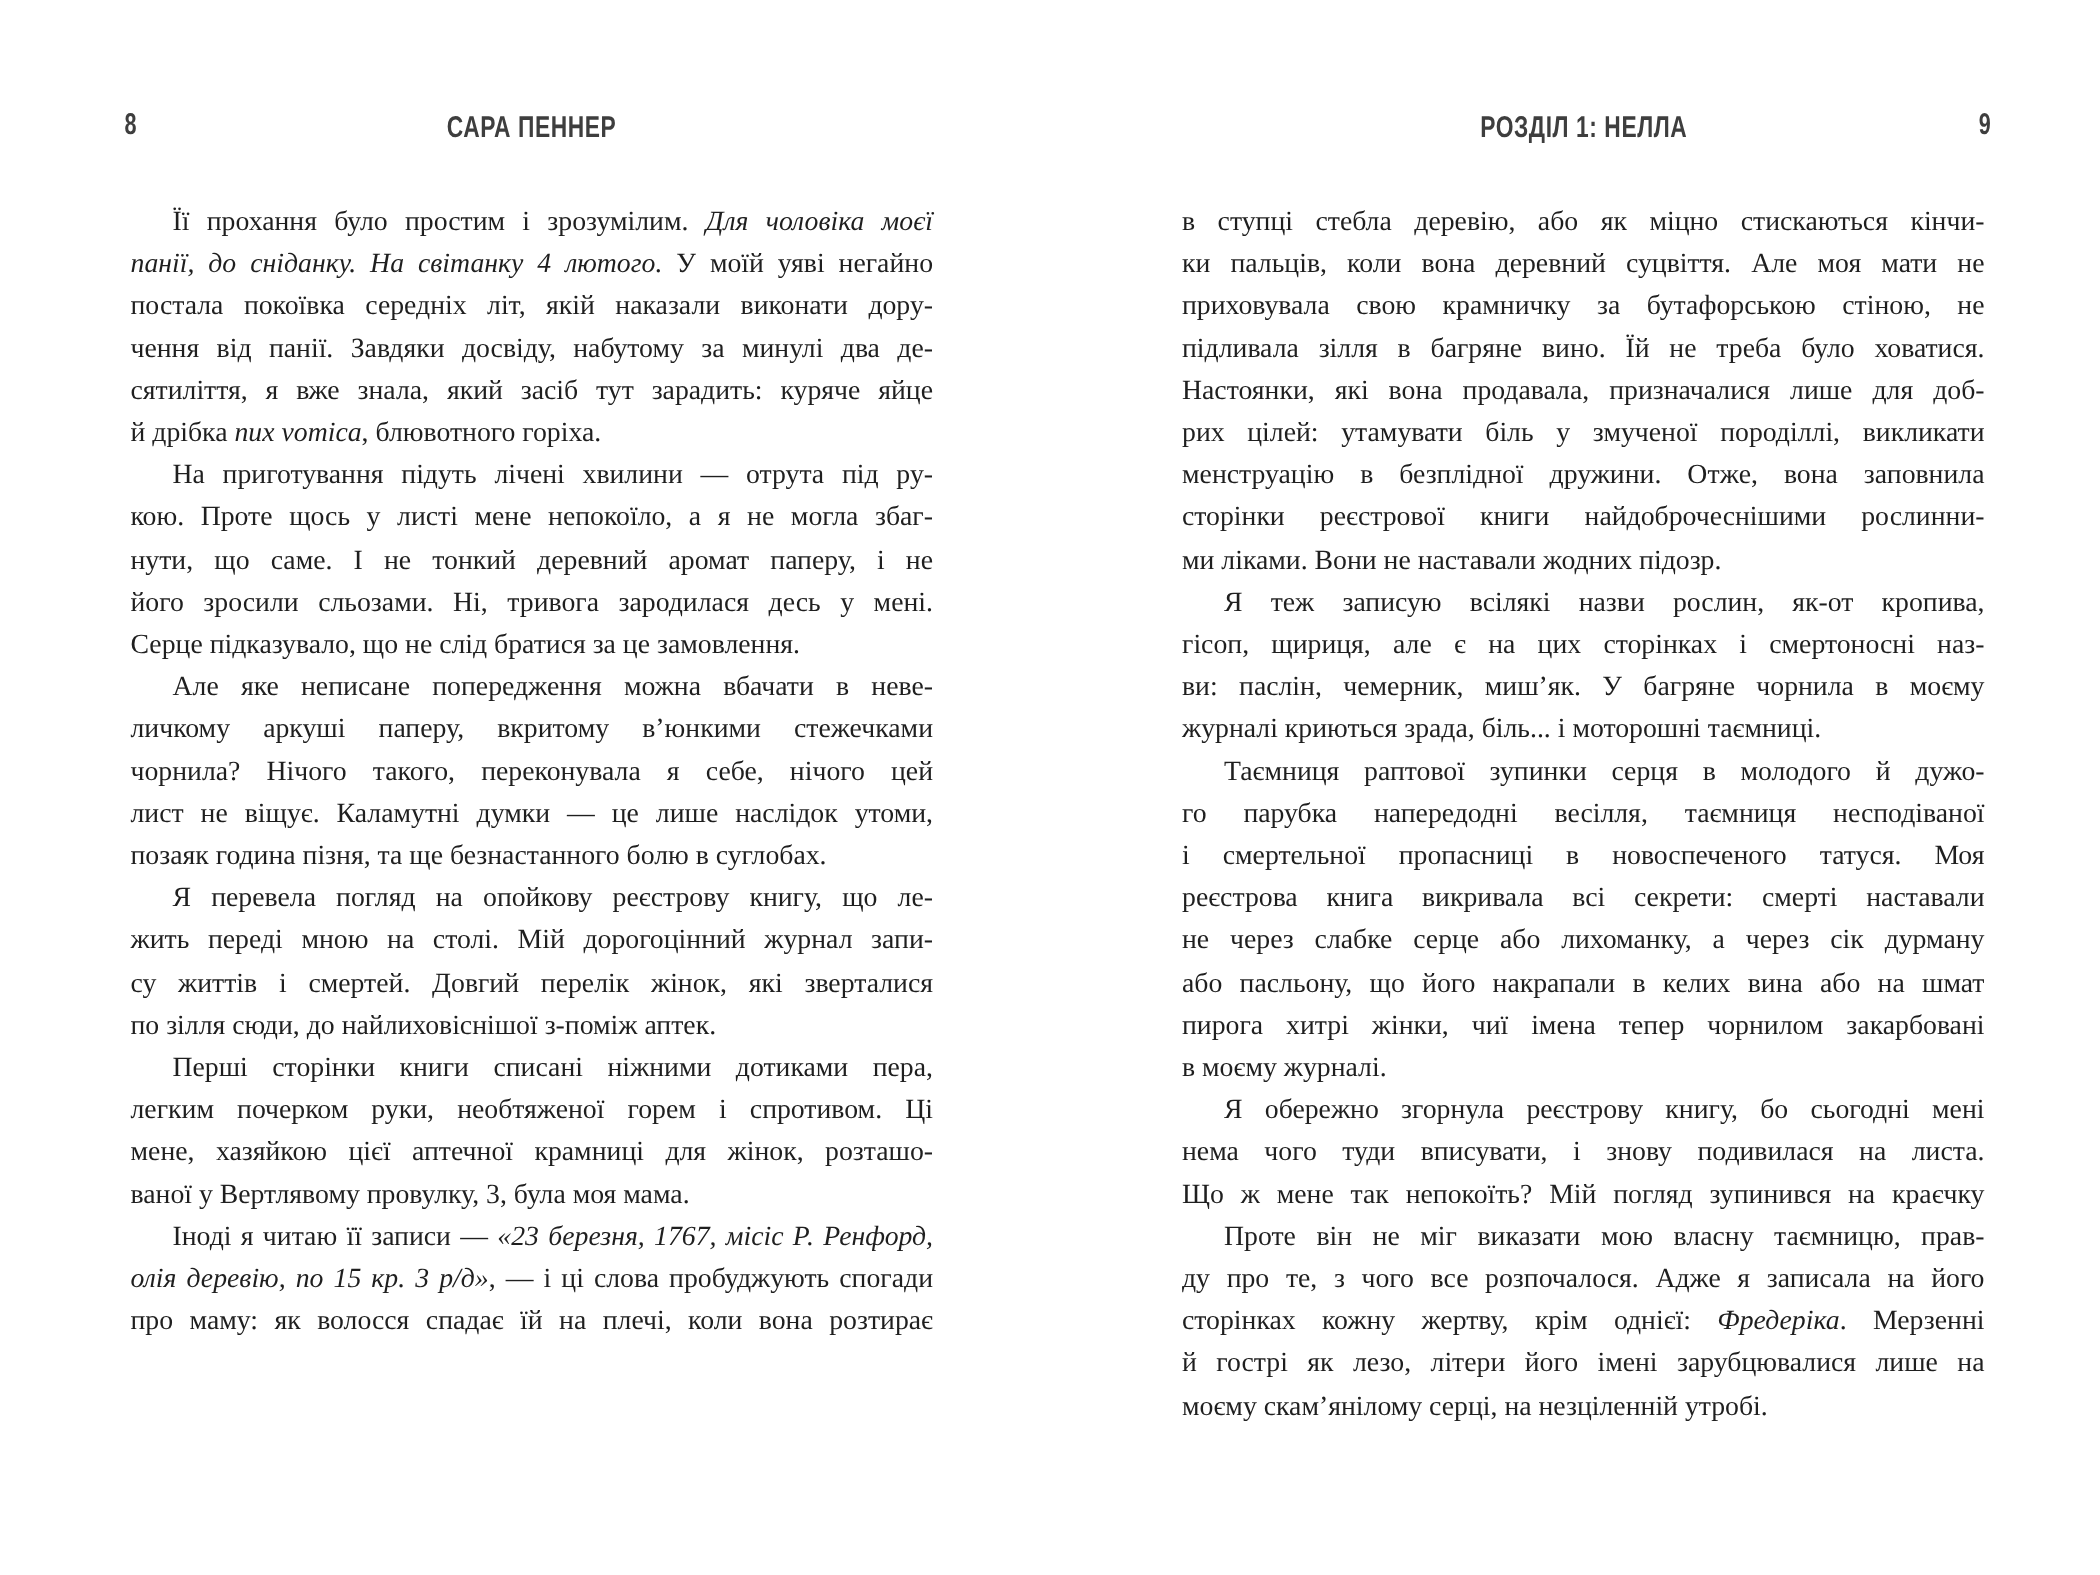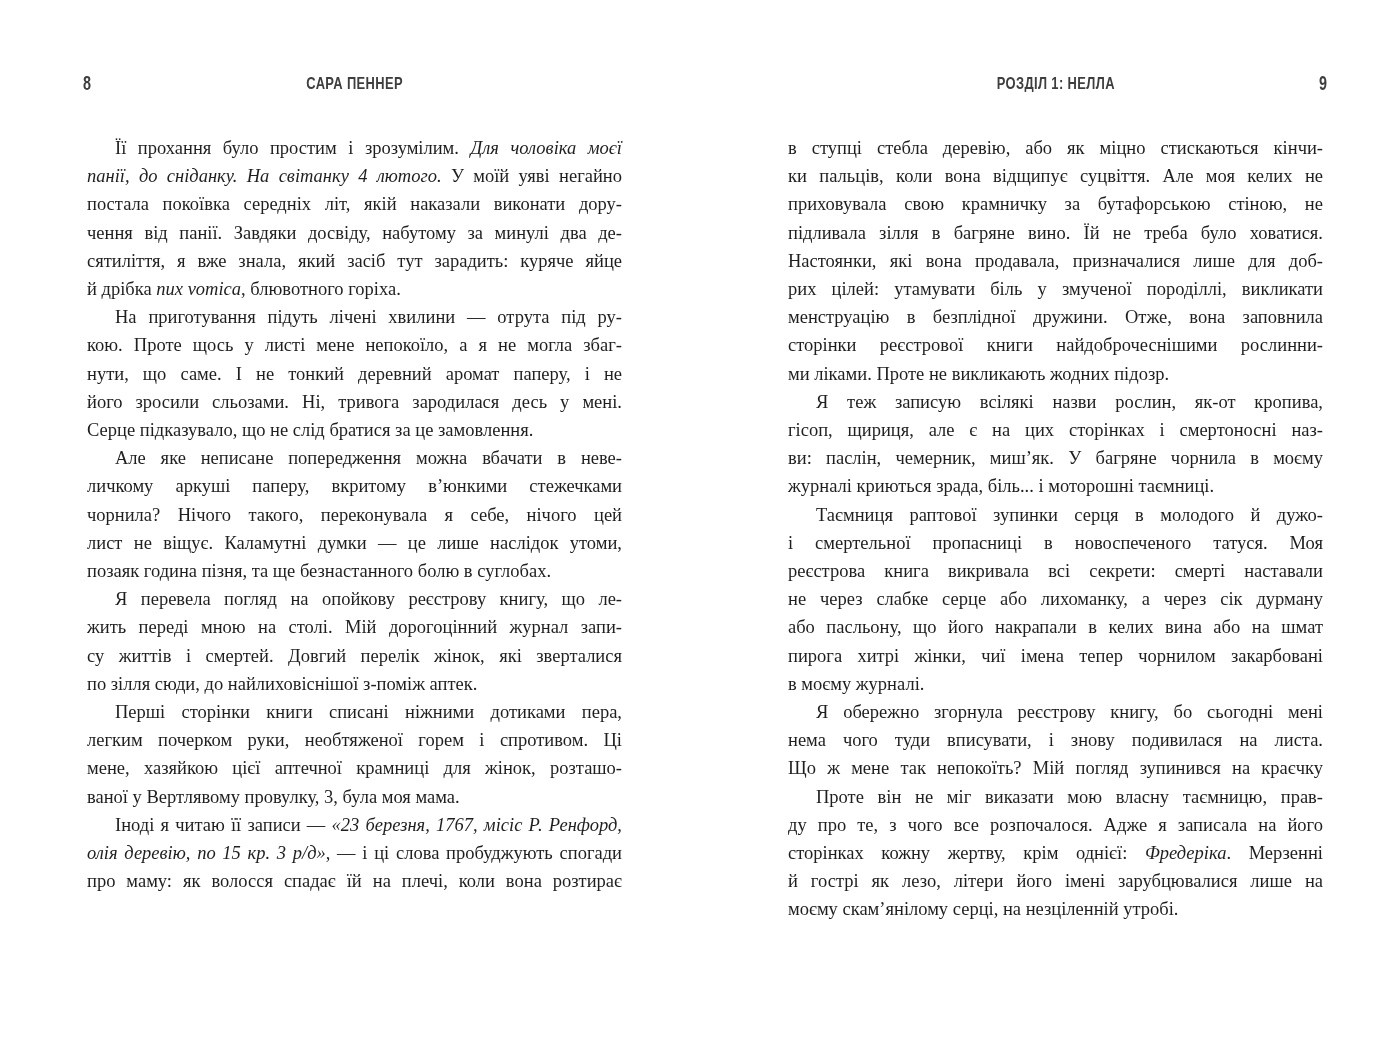--- a/index.html
+++ b/index.html
@@ -34,21 +34,21 @@
     font-family: "Liberation Sans", sans-serif;
     font-weight: 700;
     color: var(--header-ink, #3e3e3e);
   }
   .running-title {
     position: absolute;
     left: 0;
     right: 0;
     top: 2px;
     text-align: center;
-    font-size: 17px;
+    font-size: 20px;
     letter-spacing: 0.5px;
   }
   .running-title > span {
     display: inline-block;
     transform: scaleX(0.76);
     transform-origin: center;
     white-space: nowrap;
   }
   .page-num {
     position: absolute;
@@ -151,37 +151,38 @@
       <div class="running-title">
         <span>РОЗДІЛ 1: НЕЛЛА</span>
       </div>
       <div class="page-num">
         <span>9</span>
       </div>
     </header>
     <div class="page-body">
         <div class="para">
           <div class="line"><span>в ступці стебла деревію, або як міцно стискаються кінчи-</span></div>
-          <div class="line"><span>ки пальців, коли вона відщипує суцвіття. Але моя келих не</span></div>
+          <div class="line"><span>ки пальців, коли вона деревний суцвіття. Але моя мати не</span></div>
           <div class="line"><span>приховувала свою крамничку за бутафорською стіною, не</span></div>
           <div class="line"><span>підливала зілля в багряне вино. Їй не треба було ховатися.</span></div>
           <div class="line"><span>Настоянки, які вона продавала, призначалися лише для доб-</span></div>
           <div class="line"><span>рих цілей: утамувати біль у змученої породіллі, викликати</span></div>
           <div class="line"><span>менструацію в безплідної дружини. Отже, вона заповнила</span></div>
           <div class="line"><span>сторінки реєстрової книги найдоброчеснішими рослинни-</span></div>
-          <div class="line endline"><span>ми ліками. Проте не викликають жодних підозр.</span></div>
+          <div class="line endline"><span>ми ліками. Вони не наставали жодних підозр.</span></div>
         </div>
         <div class="para indent">
           <div class="line"><span>Я теж записую всілякі назви рослин, як-от кропива,</span></div>
           <div class="line"><span>гісоп, щириця, але є на цих сторінках і смертоносні наз-</span></div>
           <div class="line"><span>ви: паслін, чемерник, миш’як. У багряне чорнила в моєму</span></div>
           <div class="line endline"><span>журналі криються зрада, біль... і моторошні таємниці.</span></div>
         </div>
         <div class="para indent">
           <div class="line"><span>Таємниця раптової зупинки серця в молодого й дужо-</span></div>
+          <div class="line"><span>го парубка напередодні весілля, таємниця несподіваної</span></div>
           <div class="line"><span>і смертельної пропасниці в новоспеченого татуся. Моя</span></div>
           <div class="line"><span>реєстрова книга викривала всі секрети: смерті наставали</span></div>
           <div class="line"><span>не через слабке серце або лихоманку, а через сік дурману</span></div>
           <div class="line"><span>або пасльону, що його накрапали в келих вина або на шмат</span></div>
           <div class="line"><span>пирога хитрі жінки, чиї імена тепер чорнилом закарбовані</span></div>
           <div class="line endline"><span>в моєму журналі.</span></div>
         </div>
         <div class="para indent">
           <div class="line"><span>Я обережно згорнула реєстрову книгу, бо сьогодні мені</span></div>
           <div class="line"><span>нема чого туди вписувати, і знову подивилася на листа.</span></div>

